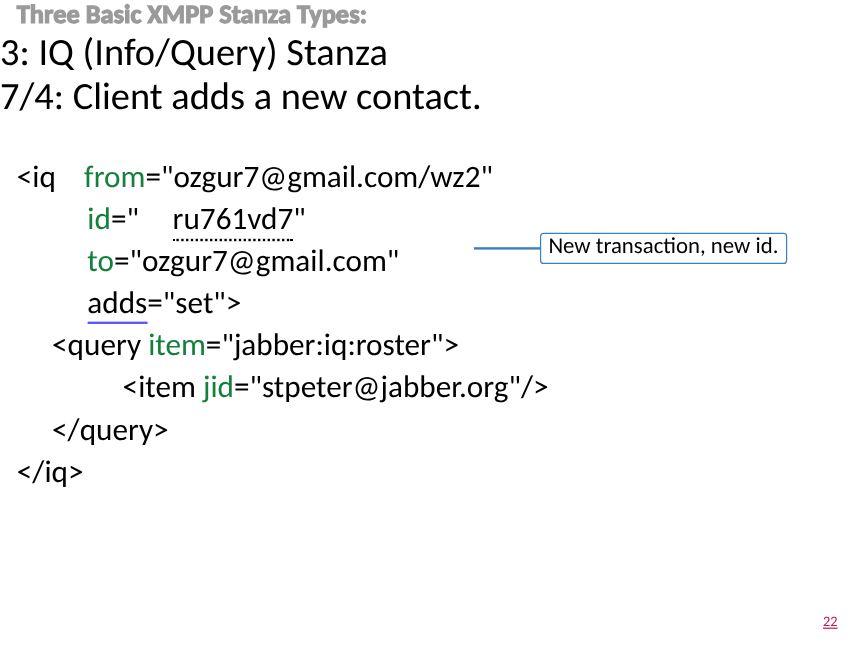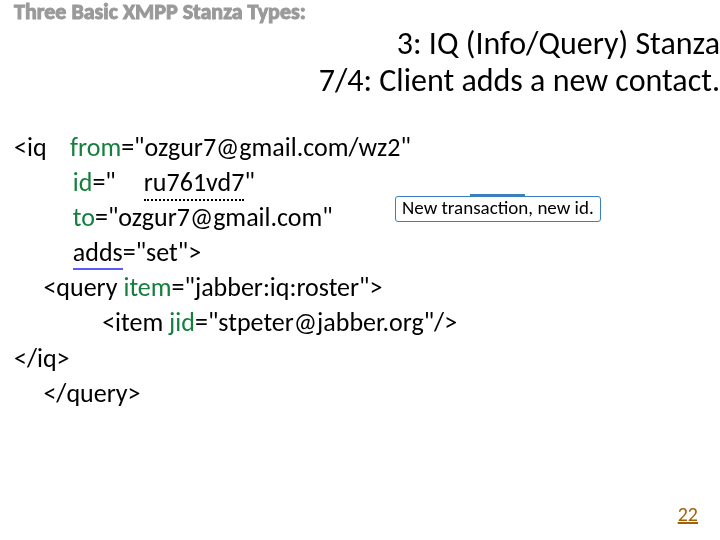--- a/index.html
+++ b/index.html
@@ -27,21 +27,21 @@
     font-weight: 700;
     color: #9a9a9a;
     -webkit-text-stroke: 1px #9a9a9a;
     letter-spacing: 0px;
   }
   .main-title {
     position: absolute;
     top: 26px;
     left: 0;
     width: 720px;
-    text-align: right;
+    text-align: left;
     font-size: 32px;
     line-height: 1.15;
     color: #000000;
   }
   .code-block {
     position: absolute;
     top: 130px;
     left: 14px;
     font-size: 26px;
     line-height: 1.35;
@@ -59,42 +59,41 @@
   .underline-solid {
     border-bottom: 2.5px solid #5a5aff;
     padding-bottom: 0px;
   }
   .callout {
     position: absolute;
     top: 194px;
     left: 395px;
     display: flex;
     align-items: center;
-    flex-direction: column;
   }
   .callout-line {
     width: 55px;
     height: 0;
     border-top: 2px solid #3a7fbf;
   }
   .callout-box {
     border: 1px solid #3a7fbf;
     border-radius: 3px;
     padding: 1px 6px 2px 6px;
     font-size: 19px;
     line-height: 1.1;
     color: #000;
     background: #fff;
   }
   .page-number {
     position: absolute;
     bottom: 14px;
     right: 22px;
-    font-size: 20px;
-    color: #a16207;
+    font-size: 12px;
+    color: #be185d;
     text-decoration: underline;
   }
 </style>
 </head>
 <body>
 
 <div class="slide">
 
   <div class="outline-title">Three Basic XMPP Stanza Types:</div>
 
@@ -103,22 +102,22 @@
     <span>7/4: Client adds a new contact.</span>
   </div>
 
   <div class="code-block">
     <div class="ln"><span>&lt;iq    </span><span class="attr-name">from</span><span>="ozgur7@gmail.com/wz2"</span></div>
     <div class="ln"><span>          </span><span class="attr-name">id</span><span>="</span><span class="underline-dotted">ru761vd7</span><span>"</span></div>
     <div class="ln"><span>          </span><span class="attr-name">to</span><span>="ozgur7@gmail.com"</span></div>
     <div class="ln"><span>          </span><span class="underline-solid">adds</span><span>="set"&gt;</span></div>
     <div class="ln"><span>     &lt;query </span><span class="attr-name">item</span><span>="jabber:iq:roster"&gt;</span></div>
     <div class="ln"><span>               &lt;item </span><span class="attr-name">jid</span><span>="stpeter@jabber.org"/&gt;</span></div>
+    <div class="ln">     &lt;/query&gt;</div>
     <div class="ln">&lt;/iq&gt;</div>
-    <div class="ln">     &lt;/query&gt;</div>
   </div>
 
   <div class="callout">
     <div class="callout-line"></div>
     <div class="callout-box">New transaction, new id.</div>
   </div>
 
   <div class="page-number">22</div>
 
 </div>

